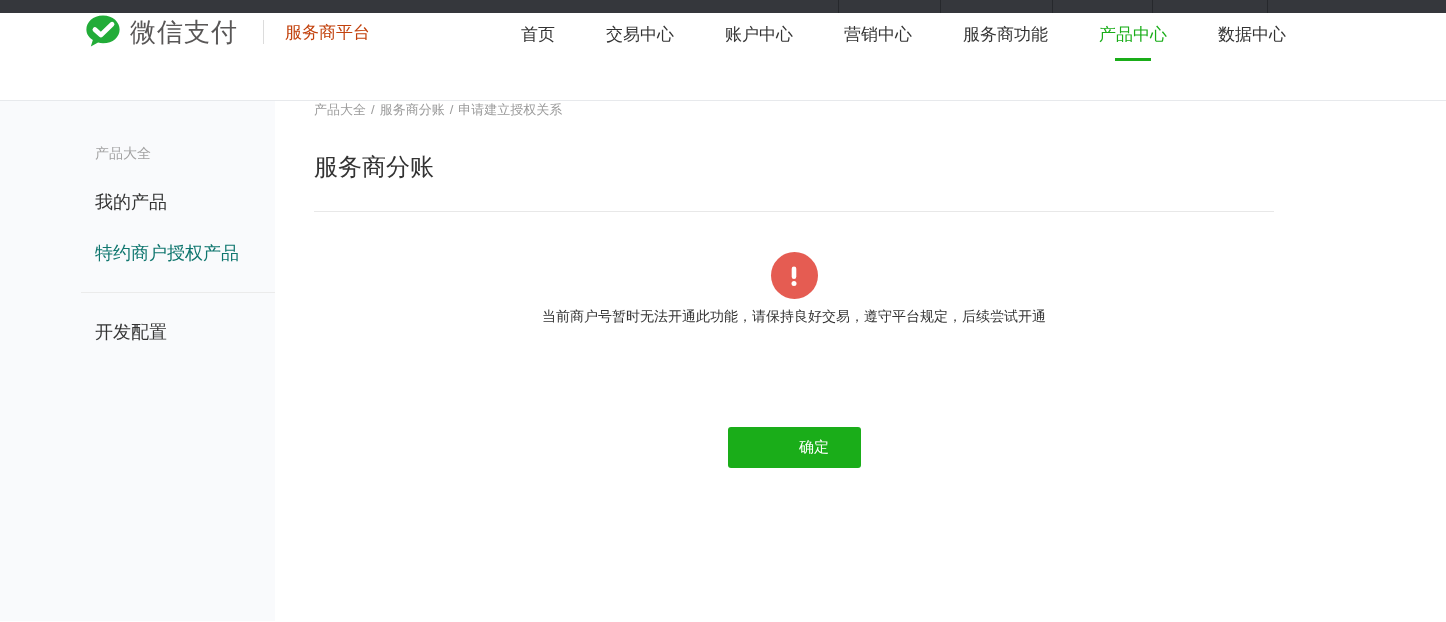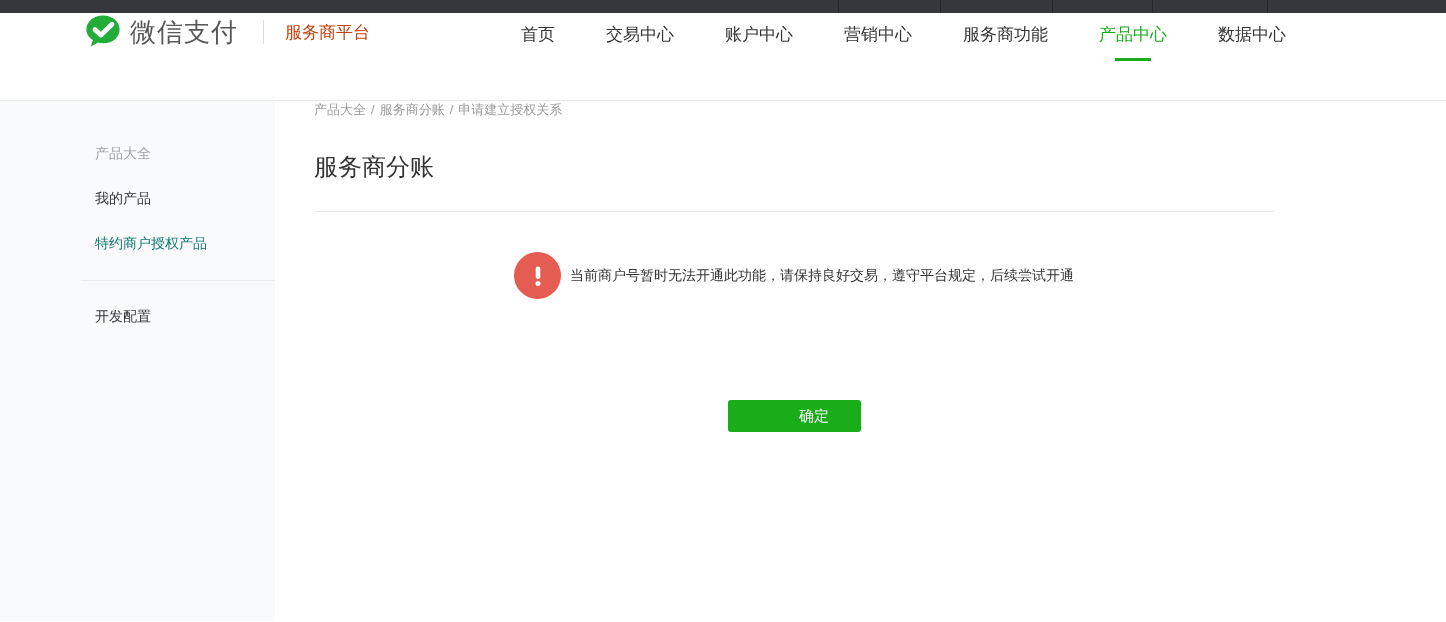--- a/index.html
+++ b/index.html
@@ -94,21 +94,21 @@
     flex: 0 0 auto;
   }
   .side-section-title {
     padding-left: 95px;
     font-size: 14px;
     color: #a2a2a2;
   }
   .side-item {
     padding-left: 95px;
     margin-top: 27px;
-    font-size: 14px;
+    font-size: 18px;
     color: #333;
     cursor: pointer;
   }
   .side-item.active { color: #0f766e; }
   .side-divider {
     height: 1px;
     background: #ebebeb;
     margin: 27px 0 0 81px;
   }
 
@@ -134,20 +134,21 @@
     background: #e8e8e8;
     margin-top: 28px;
   }
 
   .alert-row {
     margin-top: 40px;
     display: flex;
     align-items: center;
     justify-content: center;
     gap: 9px;
+    flex-direction: column;
   }
   .alert-icon {
     width: 47px;
     height: 47px;
     border-radius: 50%;
     background: #e55c52;
     flex: 0 0 auto;
     display: flex;
     align-items: center;
     justify-content: center;
@@ -155,21 +156,21 @@
   .alert-icon svg { display: block; }
   .alert-message { font-size: 14px; color: #333; }
 
   .button-row {
     margin-top: 101px;
     display: flex;
     justify-content: center;
   }
   .confirm-btn {
     width: 133px;
-    height: 32px;
+    height: 41px;
     background: #1aad19;
     color: #fff;
     font-size: 15px;
     font-family: "Liberation Sans", sans-serif;
     border: none;
     border-radius: 3px;
     cursor: pointer;
     padding-left: 40px;
   }
 </style>

